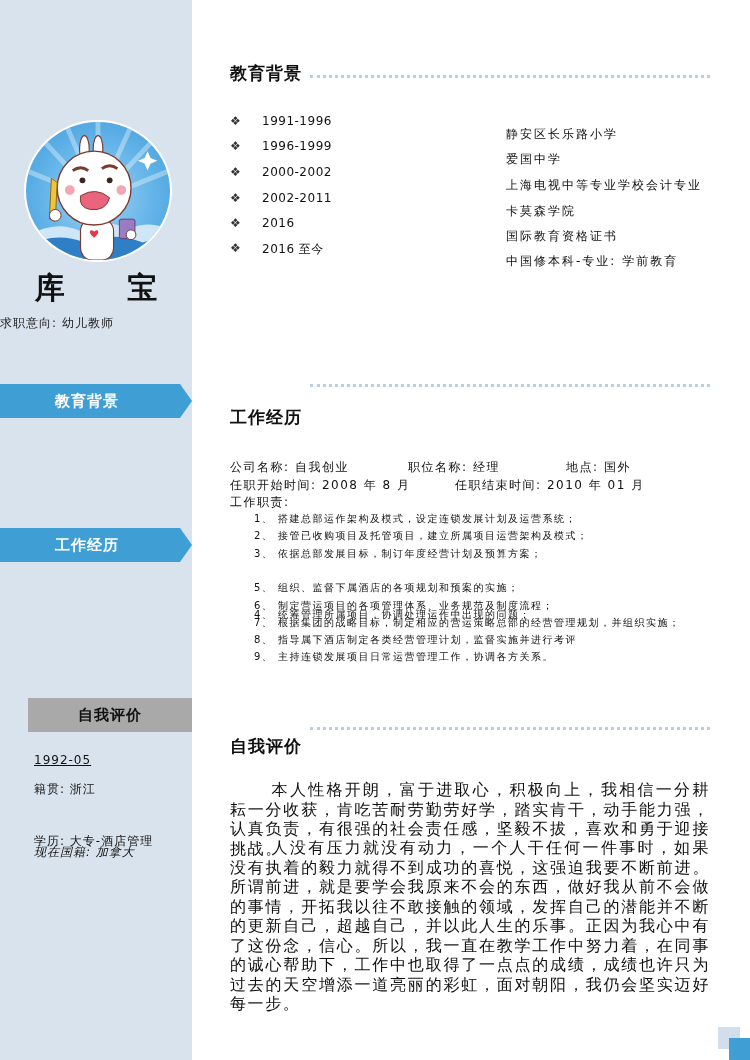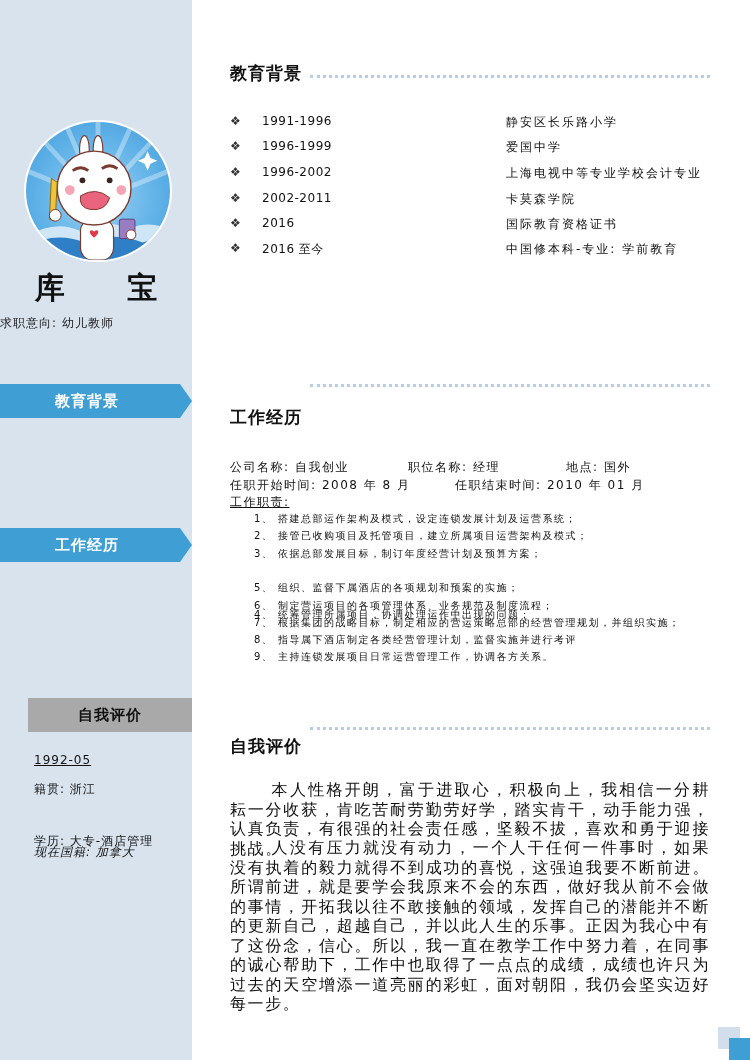--- a/index.html
+++ b/index.html
@@ -18,21 +18,21 @@
 
   .self-box { position: absolute; left: 28px; top: 698px; width: 164px; height: 34px; background: #a9a9a9; color: #111; font-size: 15px; font-weight: bold; display: flex; align-items: center; justify-content: center; letter-spacing: 1px; }
   .info { position: absolute; left: 34px; font-size: 12px; color: #111; letter-spacing: 1px; }
 
   .section-title { position: absolute; left: 230px; font-size: 17px; font-weight: bold; color: #111; letter-spacing: 1px; }
   .dots { position: absolute; height: 0; border-top: 3px dotted #b8cde6; }
 
   .edu-row { position: absolute; left: 230px; width: 480px; height: 20px; font-size: 12px; color: #111; }
   .edu-row .bullet { position: absolute; left: 0; top: 0; font-size: 12px; color: #333; }
   .edu-row .period { position: absolute; left: 32px; top: 0; letter-spacing: 0.5px; }
-  .edu-row .school { position: absolute; left: 276px; top: 0; letter-spacing: 2px; }
+  .edu-row .school { position: absolute; left: 276px; top: 12px; letter-spacing: 2px; }
 
   .work-line { position: absolute; left: 230px; font-size: 12px; color: #111; letter-spacing: 1.5px; white-space: nowrap; }
   .duty { position: absolute; left: 254px; font-size: 10px; color: #111; letter-spacing: 1.5px; white-space: nowrap; }
 
   .para { position: absolute; left: 230px; width: 480px; font-size: 16px; line-height: 19.5px; color: #111; letter-spacing: 1.6px; text-indent: 2.6em; text-align: justify; }
 
   .sq1 { position: absolute; left: 718px; top: 1027px; width: 22px; height: 22px; background: #d2deeb; }
   .sq2 { position: absolute; left: 729px; top: 1038px; width: 21px; height: 22px; background: #3f9fd5; }
 </style>
 </head>
@@ -103,21 +103,21 @@
   <span class="period">1991-1996</span>
   <span class="school">静安区长乐路小学</span>
 </div>
 <div class="edu-row" style="top:139px;">
   <span class="bullet">❖</span>
   <span class="period">1996-1999</span>
   <span class="school">爱国中学</span>
 </div>
 <div class="edu-row" style="top:165px;">
   <span class="bullet">❖</span>
-  <span class="period">1996-2002</span>
+  <span class="period">2000-2002</span>
   <span class="school"> 上海电视中等专业学校会计专业</span>
 </div>
 <div class="edu-row" style="top:191px;">
   <span class="bullet">❖</span>
   <span class="period">2002-2011</span>
   <span class="school">卡莫森学院</span>
 </div>
 <div class="edu-row" style="top:216px;">
   <span class="bullet">❖</span>
   <span class="period">2016</span>
@@ -145,21 +145,21 @@
   <span>国外</span>
 </div>
 <div class="work-line" style="top:477px;">
   <span>任职开始时间:</span>
   <span>2008 年 8 月</span>
 </div>
 <div class="work-line" style="top:477px; left:455px;">
   <span>任职结束时间:</span>
   <span>2010 年 01 月</span>
 </div>
-<div class="work-line" style="top:494px;text-decoration:underline;">工作职责:</div>
+<div class="work-line" style="top:494px;">工作职责:</div>
 
 <div class="duty" style="top:512px;">1、 搭建总部运作架构及模式，设定连锁发展计划及运营系统；</div>
 <div class="duty" style="top:529px;">2、 接管已收购项目及托管项目，建立所属项目运营架构及模式；</div>
 <div class="duty" style="top:547px;">3、 依据总部发展目标，制订年度经营计划及预算方案；</div>
 <div class="duty" style="top:560px;margin-top:48px;">4、 统筹管理所属项目，协调处理运作中出现的问题；</div>
 <div class="duty" style="top:581px;">5、 组织、监督下属酒店的各项规划和预案的实施；</div>
 <div class="duty" style="top:599px;">6、 制定营运项目的各项管理体系、业务规范及制度流程；</div>
 <div class="duty" style="top:616px;">7、 根据集团的战略目标，制定相应的营运策略总部的经营管理规划，并组织实施；</div>
 <div class="duty" style="top:633px;">8、 指导属下酒店制定各类经营管理计划，监督实施并进行考评</div>
 <div class="duty" style="top:650px;"> 9、 主持连锁发展项目日常运营管理工作，协调各方关系。</div>

